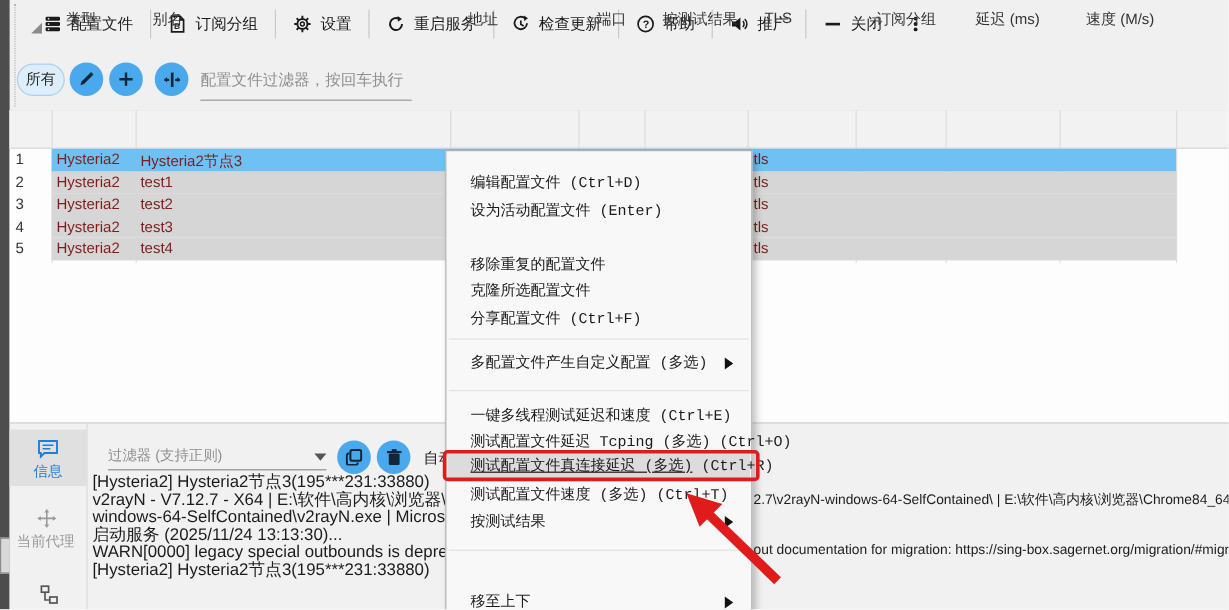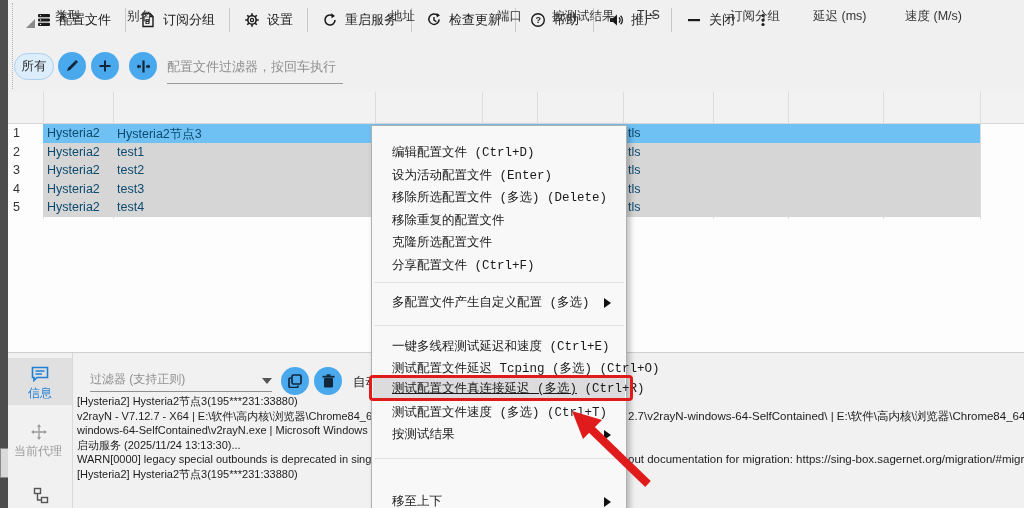--- a/index.html
+++ b/index.html
@@ -28,34 +28,34 @@
   
   .table-bg { position:absolute; left:8px; top:92px; right:0; height:260px; background:#fdfdfd; border-top:1px solid #d8d8d8; }
   .thead { position:absolute; left:8px; top:92px; right:0; height:32px; background:#f2f2f2; border-bottom:1px solid #d8d8d8; }
   .th { position:absolute; top:8px; font-size:12.5px; color:#333; white-space:nowrap; }
   .corner-tri { position:absolute; left:26px; top:19px; width:0; height:0; border-left:9px solid transparent; border-bottom:9px solid #8a8a8a; }
   .vline { position:absolute; top:92px; width:1px; height:127px; background:#dcdcdc; }
   .row-num { position:absolute; left:13px; width:25px; font-size:12.5px; color:#333; }
   .row-bar { position:absolute; left:43px; width:937px; height:18.5px; }
   .row-sel   { background:#d6d6d6; }
   .row-focus { background:#6fc1f4; }
-  .cell { position:absolute; font-size:12.5px; color:#0c4a6e; white-space:nowrap; top:2px; }
+  .cell { position:absolute; font-size:12.5px; color:#7f1d1d; white-space:nowrap; top:2px; }
 
   
   .log-panel { position:absolute; left:8px; top:352px; right:0; bottom:0; background:#f1f1f1; border-top:1px solid #cfcfcf; }
   .side-divider { position:absolute; left:72px; top:353px; width:1px; height:155px; background:#d9d9d9; }
   .side-tab-active { position:absolute; left:8px; top:358px; width:64px; height:47px; background:#e0e0e0; }
   .side-label { position:absolute; font-size:12px; white-space:nowrap; }
   .log-filter-ph { position:absolute; left:90px; top:371px; font-size:12px; color:#8f8f8f; white-space:nowrap; }
   .combo-caret { position:absolute; left:262px; top:378px; width:0; height:0; border-left:5px solid transparent; border-right:5px solid transparent; border-top:6px solid #555; }
   .log-filter-line { position:absolute; left:90px; top:391px; width:182px; height:1px; background:#8f8f8f; }
   .log-circle { position:absolute; top:367px; width:28px; height:28px; border-radius:50%; background:#49a9ec; display:flex; align-items:center; justify-content:center; }
   .auto-label { position:absolute; left:353px; top:374px; font-size:12.5px; color:#222; }
   .log-lines { position:absolute; left:77px; top:394px; width:294px; height:108px; overflow:hidden; }
-  .log-line { font-size:11px; line-height:14.6px; white-space:nowrap; color:#1c1c1c; }
+  .log-line { font-size:14px; line-height:14.6px; white-space:nowrap; color:#1c1c1c; }
   .log-right { position:absolute; left:628px; width:396px; height:15px; overflow:hidden; font-size:11.5px; white-space:nowrap; color:#1c1c1c; }
 
   
   .menu { position:absolute; left:371px; top:125px; width:256px; height:480px; background:#f8f8f8; border:1px solid #b0b0b0; box-shadow:3px 3px 6px rgba(0,0,0,0.25); z-index:20;font-family:Liberation Mono, monospace; }
   .mi { position:absolute; left:1px; right:1px; height:22.5px; line-height:22.5px; padding-left:19px; font-size:12.5px; color:#1a1a1a; white-space:nowrap; }
   .mi-hl { background:#dcdcdc; height:24px; line-height:24px; }
   .mi-arrow { position:absolute; right:14px; top:6px; width:0; height:0; border-top:5px solid transparent; border-bottom:5px solid transparent; border-left:7px solid #111; }
   .msep { position:absolute; left:2px; right:2px; height:1px; background:#e2e2e2; }
   .u { text-decoration:underline; }
 
@@ -330,21 +330,20 @@
     <div class="log-line">启动服务 (2025/11/24 13:13:30)...</div>
     <div class="log-line">WARN[0000] legacy special outbounds is deprecated in sing-b</div>
     <div class="log-line">[Hysteria2] Hysteria2节点3(195***231:33880)</div>
   </div>
   <div class="log-right" style="top:409px;">2.7\v2rayN-windows-64-SelfContained\ | E:\软件\高内核\浏览器\Chrome84_64bit_TB</div>
   <div class="log-right" style="top:453px;">out documentation for migration: https://sing-box.sagernet.org/migration/#migra</div>
 
   <div class="menu">
     <div class="mi" style="top:16px;">编辑配置文件 (Ctrl+D)</div>
     <div class="mi" style="top:38.5px;">设为活动配置文件 (Enter)</div>
-    <div class="mi" style="top:61px;">移除所选配置文件 (多选) (Delete)</div>
     <div class="mi" style="top:83.5px;">移除重复的配置文件</div>
     <div class="mi" style="top:106px;">克隆所选配置文件</div>
     <div class="mi" style="top:128.5px;">分享配置文件 (Ctrl+F)</div>
     <div class="msep" style="top:156px;"></div>
     <div class="mi" style="top:166px;">
       <span>多配置文件产生自定义配置 (多选)</span>
       <span class="mi-arrow"></span>
     </div>
     <div class="msep" style="top:199px;"></div>
     <div class="mi" style="top:210px;">一键多线程测试延迟和速度 (Ctrl+E)</div>

